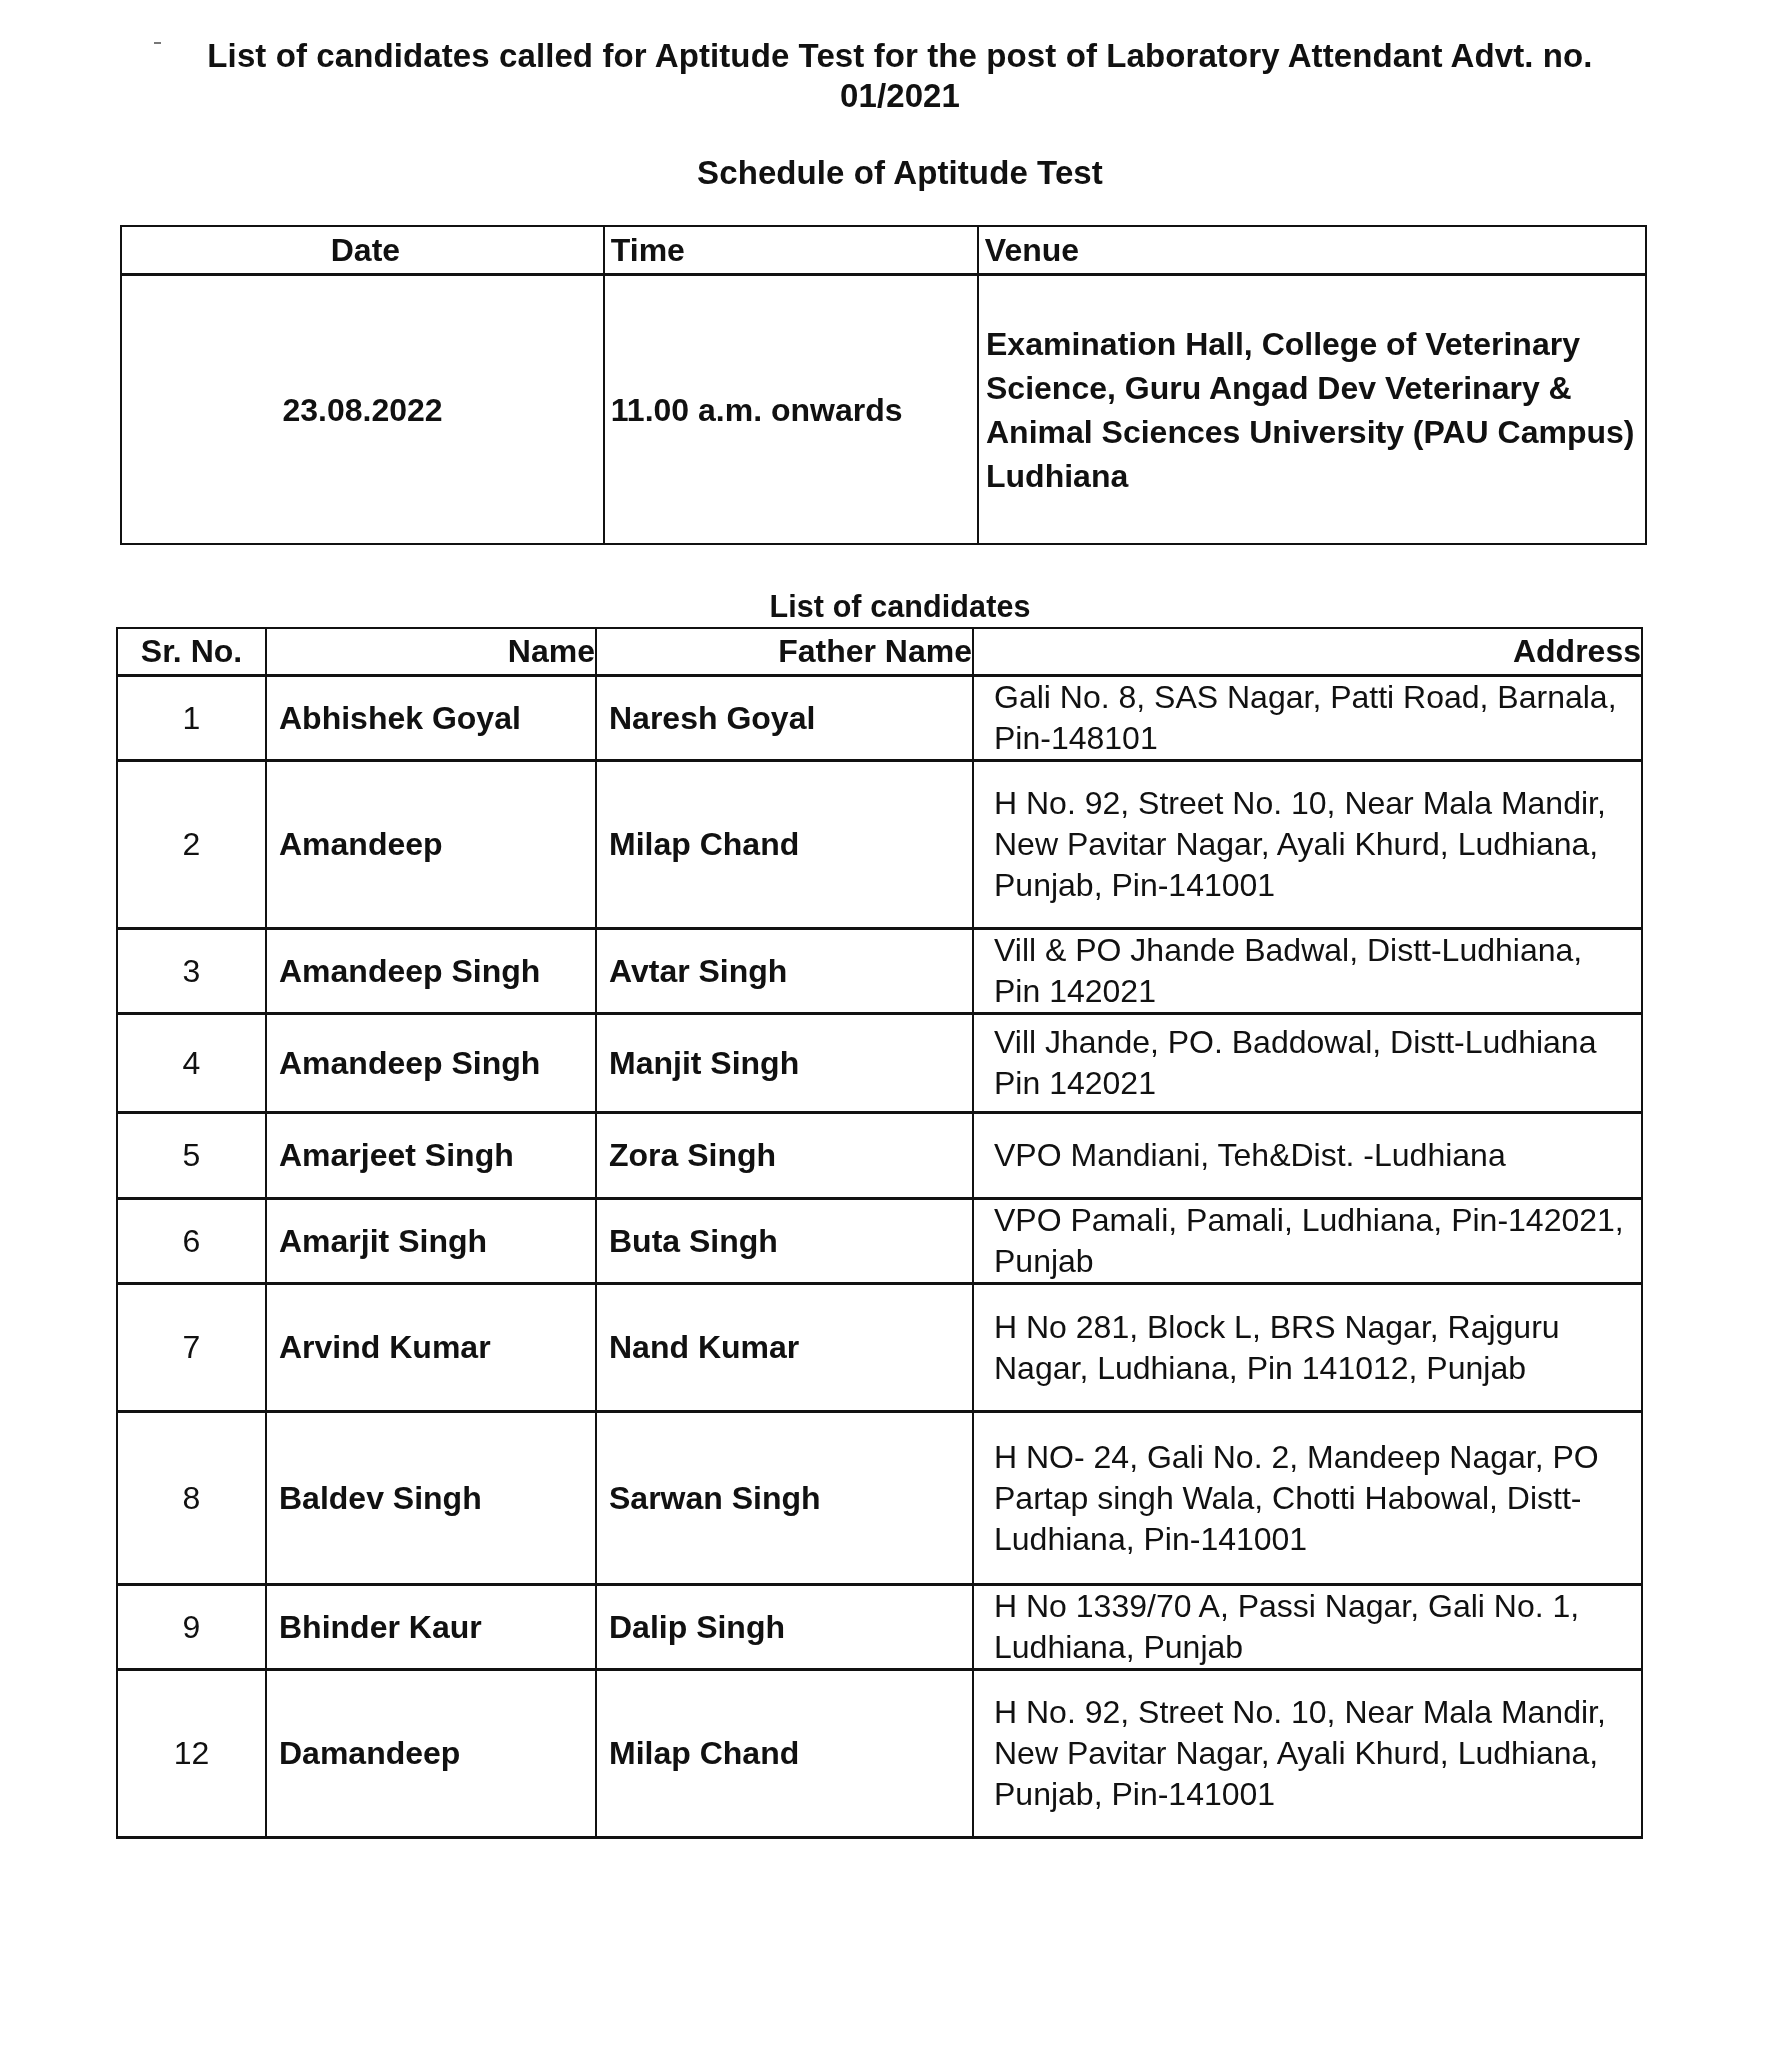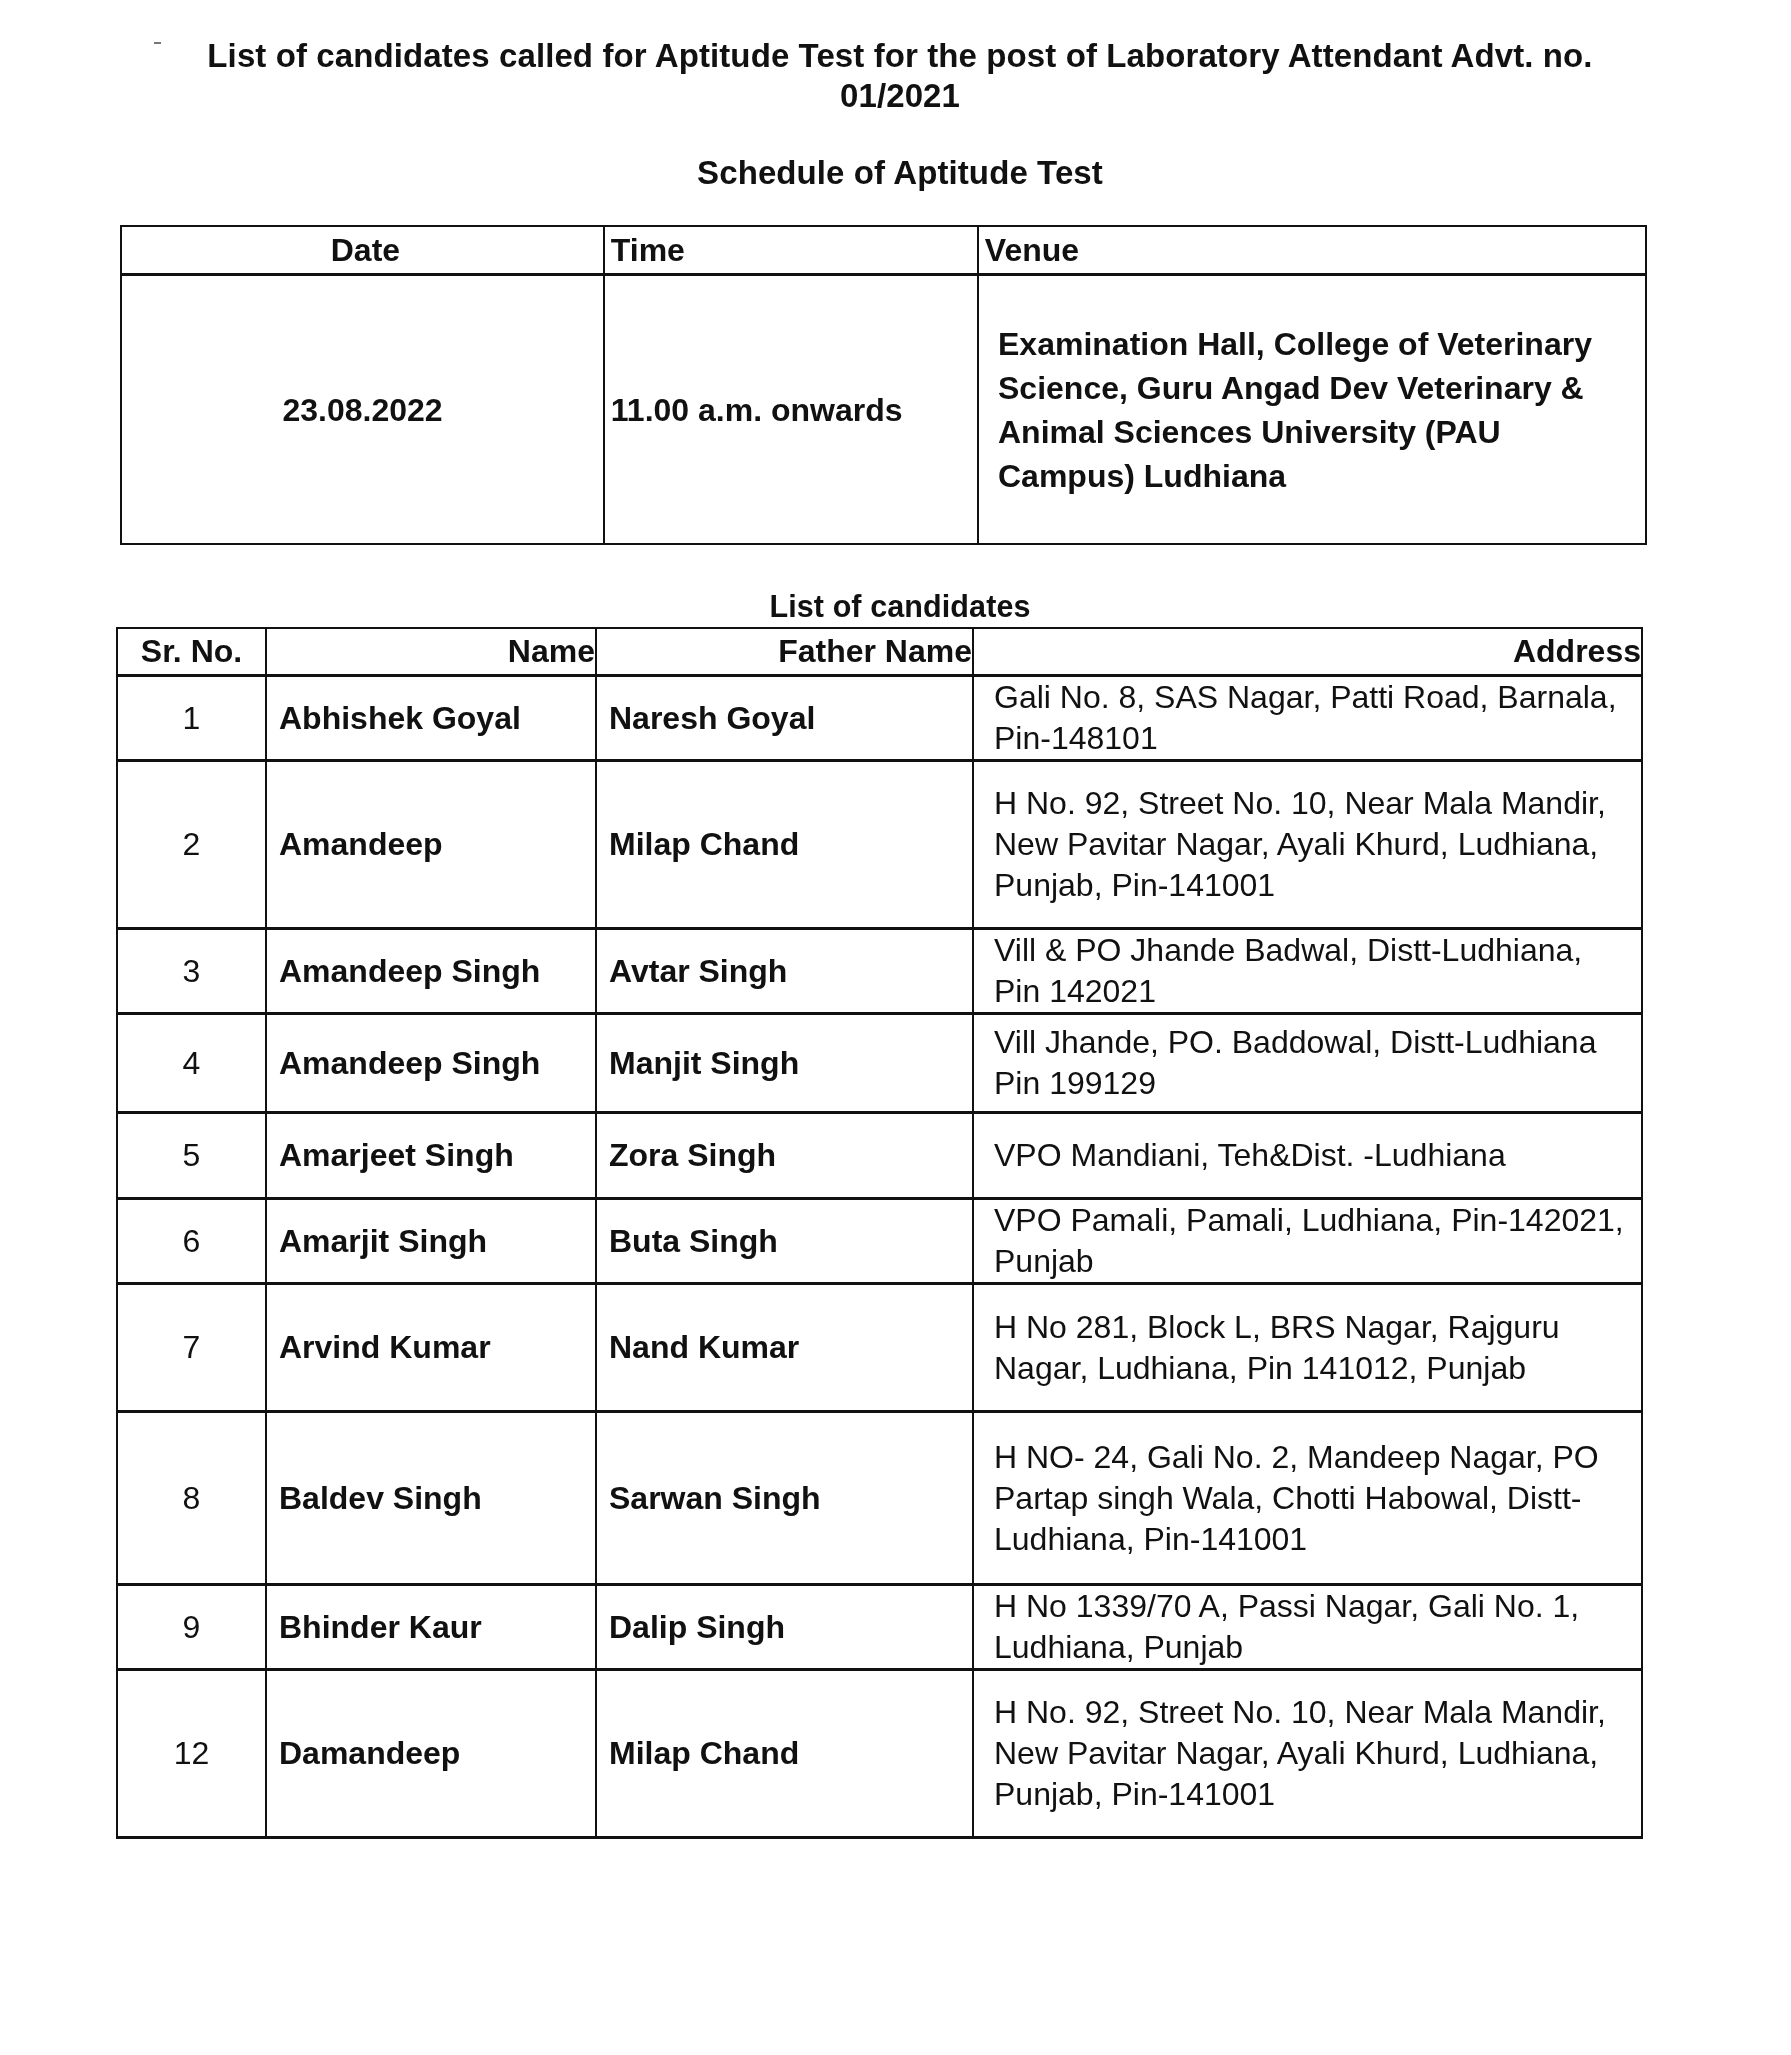--- a/index.html
+++ b/index.html
@@ -19,21 +19,21 @@
   table { position: absolute; border-collapse: collapse; table-layout: fixed; }
   td, th { border: 2.2px solid #111; padding: 0; vertical-align: middle; }
 
   
   #schedule-table { left: 120px; top: 225px; width: 1524px; }
   #schedule-table th { height: 46px; font-weight: bold; font-size: 32px; text-align: left; padding-left: 5.8px; }
   #schedule-table th.date { text-align: center; }
   #schedule-table td { height: 267px; font-weight: bold; font-size: 32px; line-height: 44px; }
   #schedule-table td.date { text-align: center; }
   #schedule-table td.time { padding-left: 5.8px; }
-  #schedule-table td.venue { padding-left: 19px; padding-right: 8.7px; }
+  #schedule-table td.venue { padding-left: 7px; padding-right: 8.7px; }
   #schedule-table tr.head th { border-bottom-width: 3.6px; }
 
   
   #candidates-table { left: 116px; top: 627px; width: 1525px; }
   #candidates-table th { height: 45px; font-size: 32px; font-weight: bold; text-align: right; padding-left: 20px; }
   #candidates-table th.sr { text-align: center; padding-left: 0; margin-left: 38px; }
   #candidates-table td { font-size: 32px; line-height: 41px; }
   #candidates-table td.sr { text-align: center; }
   #candidates-table td.name, #candidates-table td.father { padding-left: 12px; font-weight: bold; }
   #candidates-table td.addr { padding-left: 20px; padding-right: 7.3px; }
@@ -103,21 +103,21 @@
   <tr style="height:81px">
     <td class="sr">3</td>
     <td class="name">Amandeep Singh</td>
     <td class="father">Avtar Singh</td>
     <td class="addr">Vill &amp; PO Jhande Badwal, Distt-Ludhiana, Pin 142021</td>
   </tr>
   <tr style="height:99px">
     <td class="sr">4</td>
     <td class="name">Amandeep Singh</td>
     <td class="father">Manjit Singh</td>
-    <td class="addr">Vill Jhande, PO. Baddowal, Distt-Ludhiana Pin 199129</td>
+    <td class="addr">Vill Jhande, PO. Baddowal, Distt-Ludhiana Pin 142021</td>
   </tr>
   <tr style="height:86px">
     <td class="sr">5</td>
     <td class="name">Amarjeet Singh</td>
     <td class="father">Zora Singh</td>
     <td class="addr">VPO Mandiani, Teh&amp;Dist.  -Ludhiana</td>
   </tr>
   <tr style="height:83px">
     <td class="sr">6</td>
     <td class="name">Amarjit Singh</td>

